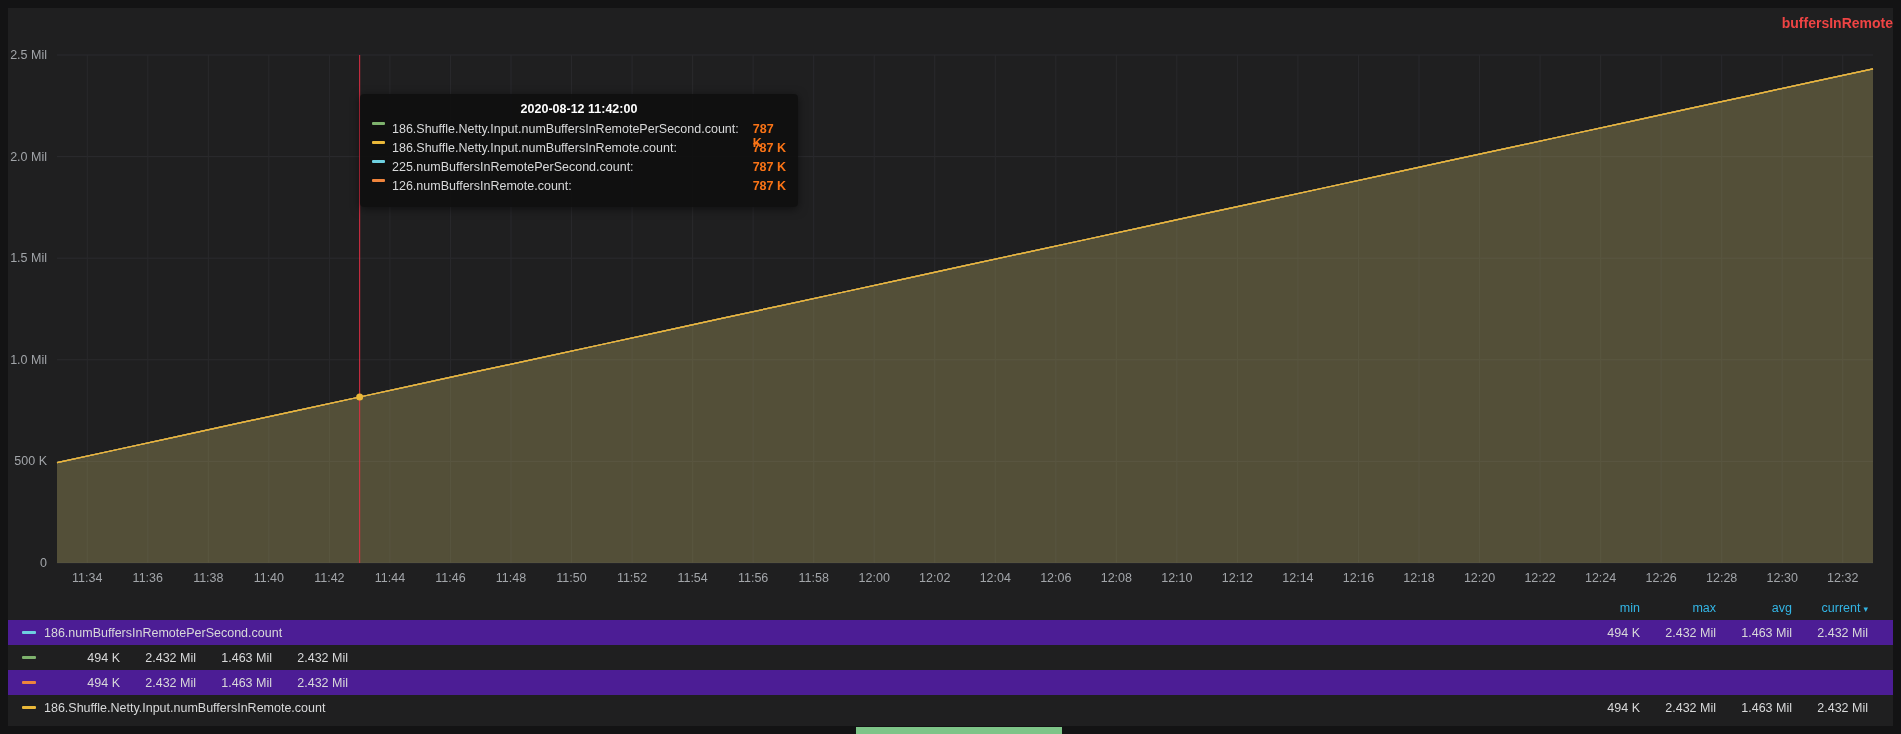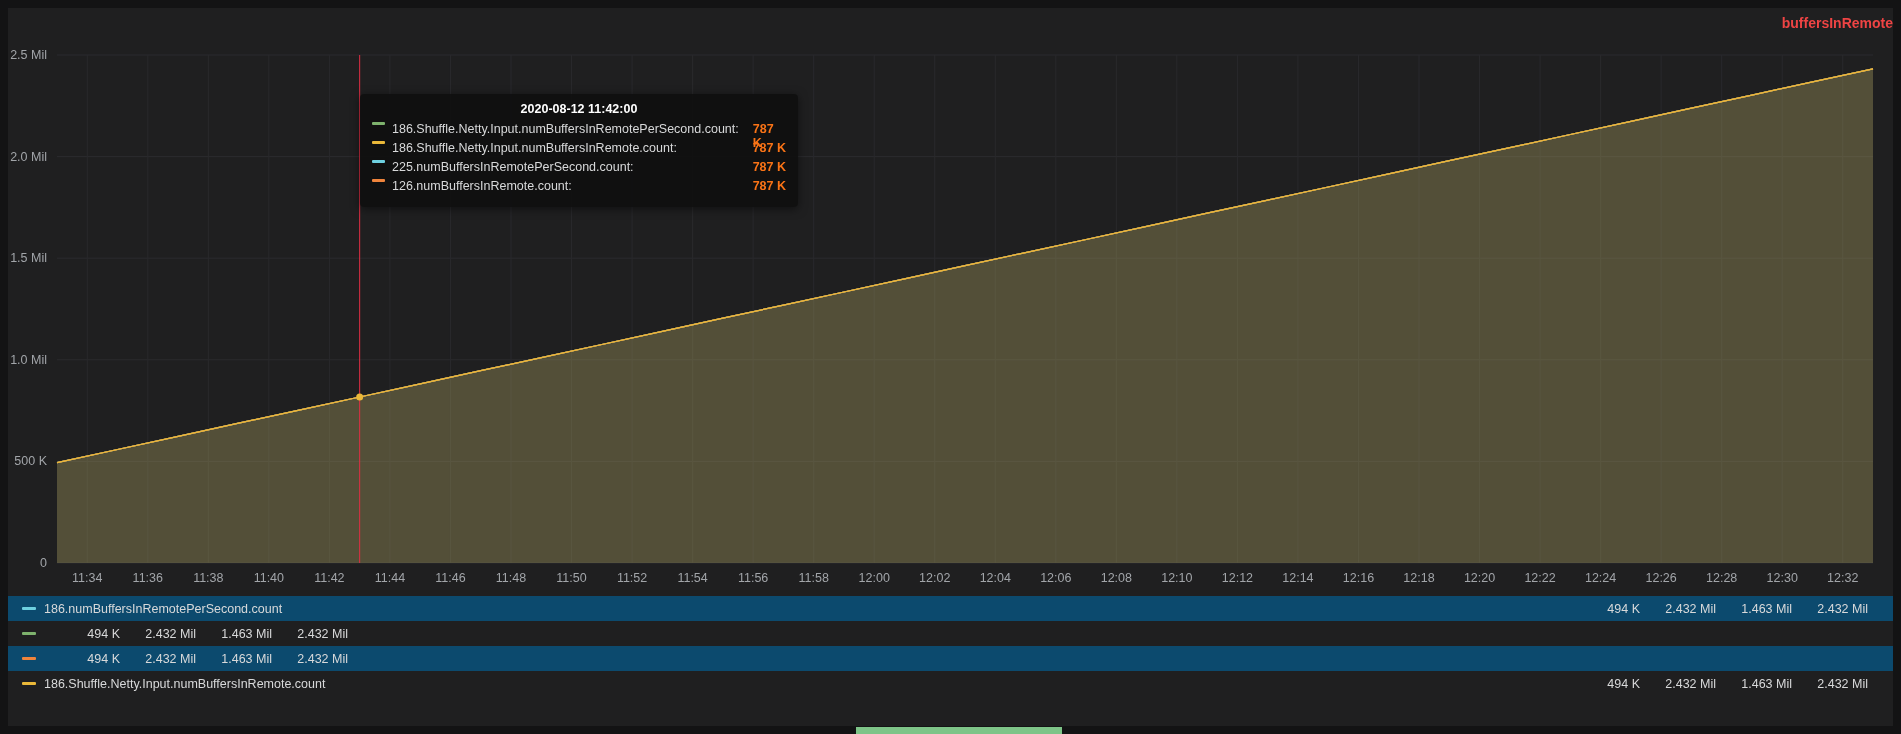--- a/index.html
+++ b/index.html
@@ -12,21 +12,21 @@
   .grid-h{stroke:#2b2b2e;stroke-width:1}
   .grid-v{stroke:#29292c;stroke-width:1}
   .tooltip{position:absolute;left:352px;top:86px;width:438px;background:rgba(16,16,16,0.95);border-radius:4px;padding:8px 12px 9px;color:#d8d9da;font-size:12.5px;box-shadow:0 2px 10px rgba(0,0,0,.5);z-index:4}
   .tt-head{text-align:center;font-weight:700;color:#fff;margin-bottom:6px;font-size:12.5px}
   .tt-row{display:flex;align-items:flex-start;height:19px}
   .t-dash{width:13px;height:3px;border-radius:1px;margin-right:7px;flex:none}
   .t-val{margin-left:auto;font-weight:700;color:#f97316;padding-left:14px}
   .legend{position:absolute;left:0;top:588px;right:0;font-size:12.5px;color:#d8d9da}
   .legend-header{display:flex;align-items:center;height:24px;padding:0 25px 0 14px}
   .legend-row{display:flex;align-items:center;height:25px;padding:0 25px 0 14px;cursor:pointer}
-  .legend-row.alt{background:#0c4a6e}
+  .legend-row.alt{background:#4c1d95}
   .dash{width:14px;height:3px;border-radius:1px;margin-right:8px;flex:none}
   .lbl{flex:1;white-space:nowrap;overflow:hidden}
   .val{width:76px;text-align:right;white-space:nowrap}
   .hdr{color:#33b5e5;cursor:pointer}
   .caret{font-size:9px;margin-left:3px;color:#33b5e5}
   .sliver{position:absolute;left:856px;bottom:0;width:206px;height:7px;background:#7ec488}
 </style>
 </head>
 <body>
 
@@ -138,20 +138,27 @@
       <span class="t-val">787 K</span>
     </div>
     <div class="tt-row">
       <span class="t-dash" style="background: rgb(239, 132, 60);"></span>
       <span class="t-label">126.numBuffersInRemote.count:</span>
       <span class="t-val">787 K</span>
     </div>
   </div>
 
   <div class="legend">
+    <div class="legend-header">
+      <span class="lbl"></span>
+      <span class="val hdr">min</span>
+      <span class="val hdr">max</span>
+      <span class="val hdr">avg</span>
+      <span class="val hdr"><span>current</span><span class="caret">▾</span></span>
+    </div>
     <div class="legend-row alt">
       <span class="dash" style="background: rgb(110, 208, 224);"></span>
       <span class="lbl">186.numBuffersInRemotePerSecond.count</span>
       <span class="val">494 K</span>
       <span class="val">2.432 Mil</span>
       <span class="val">1.463 Mil</span>
       <span class="val">2.432 Mil</span>
     </div>
     <div class="legend-row">
       <span class="dash" style="background: rgb(126, 178, 109);"></span>

